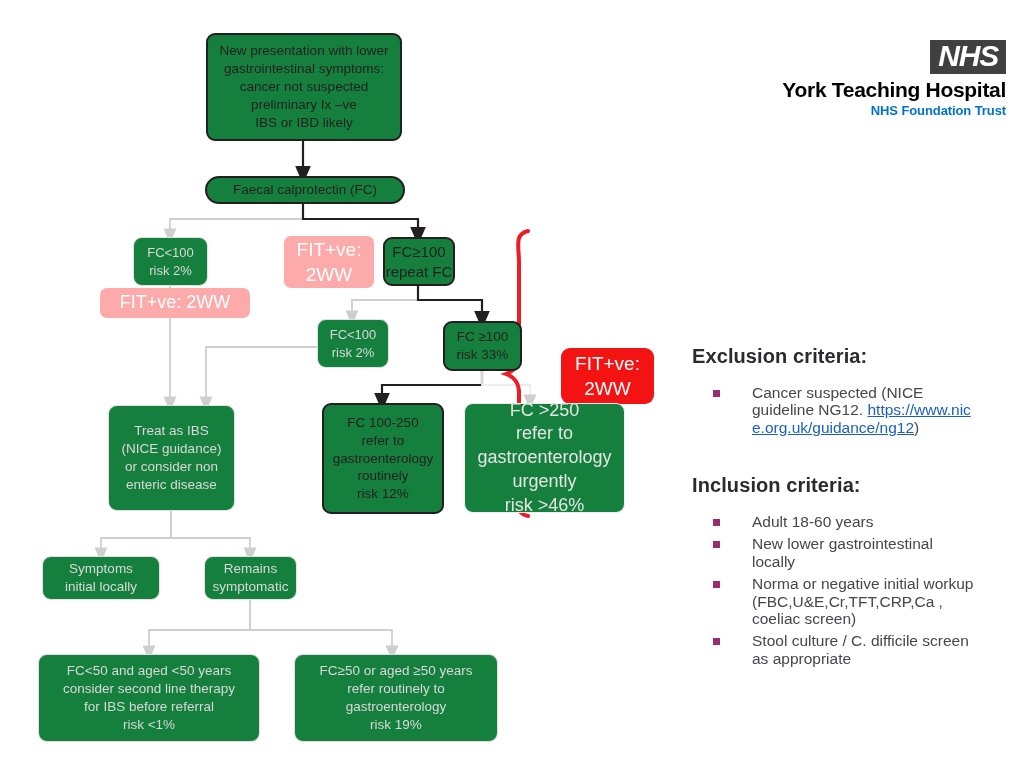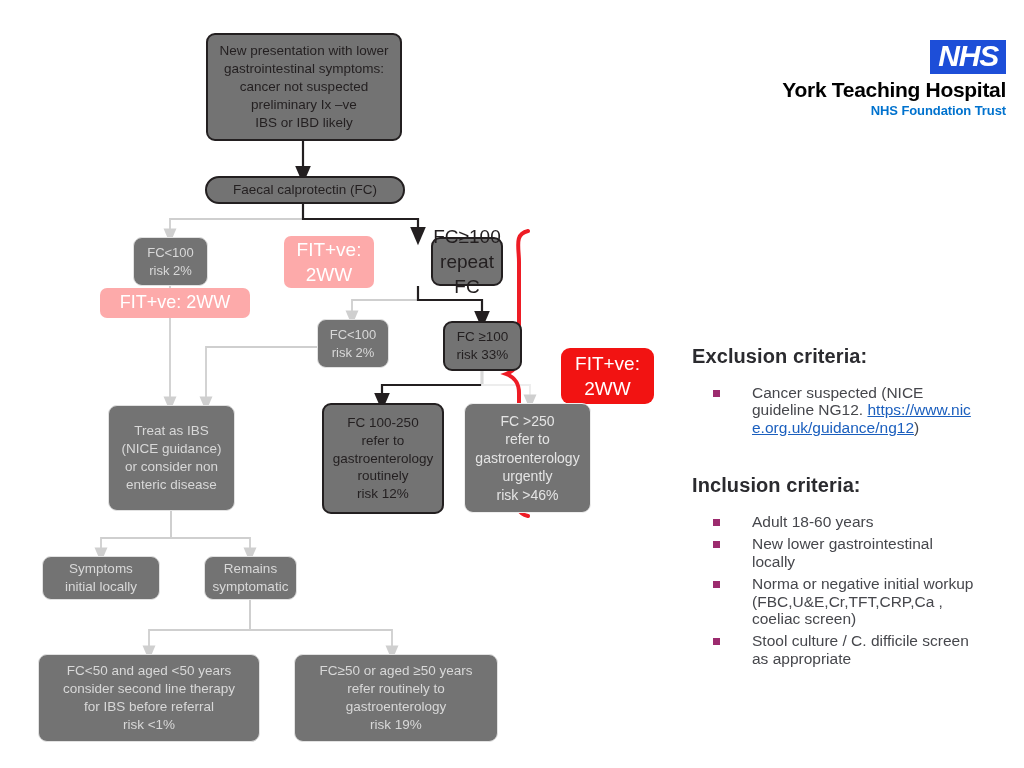--- a/index.html
+++ b/index.html
@@ -12,21 +12,21 @@
   }
   #canvas{position:absolute;left:0;top:0;width:1024px;height:768px;}
   svg.edges{position:absolute;left:0;top:0;width:1024px;height:768px;pointer-events:none;}
 
   .node{
     position:absolute;
     box-sizing:border-box;
     display:flex;align-items:center;justify-content:center;
     text-align:center;
     border-radius:9px;
-    background:#737373;
+    background:#15803d;
     line-height:1.32;
     white-space:pre-line;
   }
   .node.dark{border:2px solid #231f20;color:#231f20;}
   .node.faded{border:1.6px solid #e2e2e2;color:#d8d8d8;}
   .node.pink{background:#fdaaaa;border:none;color:#ffffff;border-radius:7px;}
   .node.red{background:#f21312;border:none;color:#ffffff;border-radius:9px;}
 
   
   #info{
@@ -45,21 +45,21 @@
   .bullets li .sq{
     position:absolute;left:5px;top:6px;
     width:7px;height:7px;background:#9c2b6e;display:block;
   }
   .link{color:#1b5fbe;text-decoration:underline;word-break:break-all;}
   .gap{height:22px;}
 
   
   #logo{position:absolute;left:766px;top:40px;width:240px;text-align:right;}
   #nhs-badge{
-    display:inline-block;background:#1d4ed8;color:#ffffff;
+    display:inline-block;background:#404040;color:#ffffff;
     font-family:"Liberation Sans", sans-serif;
     font-weight:bold;font-style:italic;font-size:30px;
     letter-spacing:-1.2px;padding:1px 8px 3px 8px;line-height:1;
   }
   #trust-name{
     color:#000000;font-weight:bold;font-size:21px;
     margin-top:4px;letter-spacing:-.3px;
   }
   #trust-sub{
     color:#0072ce;font-weight:bold;font-size:13px;margin-top:1px;
@@ -115,21 +115,21 @@
 IBS or IBD likely</div>
 
   <div class="node dark" style="left:205px;top:176px;width:200px;height:28px;font-size:13.5px;border-radius:14px;">Faecal calprotectin (FC)</div>
 
   <div class="node faded" style="left:133px;top:237px;width:75px;height:49px;font-size:13px;">FC&lt;100
 risk 2%</div>
 
   <div class="node pink" style="left:284px;top:236px;width:90px;height:52px;font-size:19px;">FIT+ve:
 2WW</div>
 
-  <div class="node dark" style="left:383px;top:237px;width:72px;height:49px;font-size:19px;margin-left:48px;">FC≥100
+  <div class="node dark" style="left:383px;top:237px;width:72px;height:49px;font-size:15px;">FC≥100
 repeat FC</div>
 
   <div class="node pink" style="left:100px;top:288px;width:150px;height:30px;font-size:18px;">FIT+ve: 2WW</div>
 
   <div class="node faded" style="left:317px;top:319px;width:72px;height:49px;font-size:13px;">FC&lt;100
 risk 2%</div>
 
   <div class="node dark" style="left:443px;top:321px;width:79px;height:50px;font-size:13.5px;">FC ≥100
 risk 33%</div>
 
@@ -140,21 +140,21 @@
 (NICE guidance)
 or consider non
 enteric disease</div>
 
   <div class="node dark" style="left:322px;top:403px;width:122px;height:111px;font-size:13.5px;">FC 100-250
 refer to
 gastroenterology
 routinely
 risk 12%</div>
 
-  <div class="node faded" style="left:464px;top:403px;width:127px;height:110px;font-size:14px;border-color:#eeeeee;color:#e4e4e4;">FC &gt;250
+  <div class="node faded" style="left:464px;top:403px;width:161px;height:110px;font-size:18px;border-color:#eeeeee;color:#e4e4e4;">FC &gt;250
 refer to
 gastroenterology
 urgently
 risk &gt;46%</div>
 
   <div class="node faded" style="left:42px;top:556px;width:118px;height:44px;font-size:13.5px;">Symptoms
 initial locally</div>
 
   <div class="node faded" style="left:204px;top:556px;width:93px;height:44px;font-size:13.5px;">Remains
 symptomatic</div>

